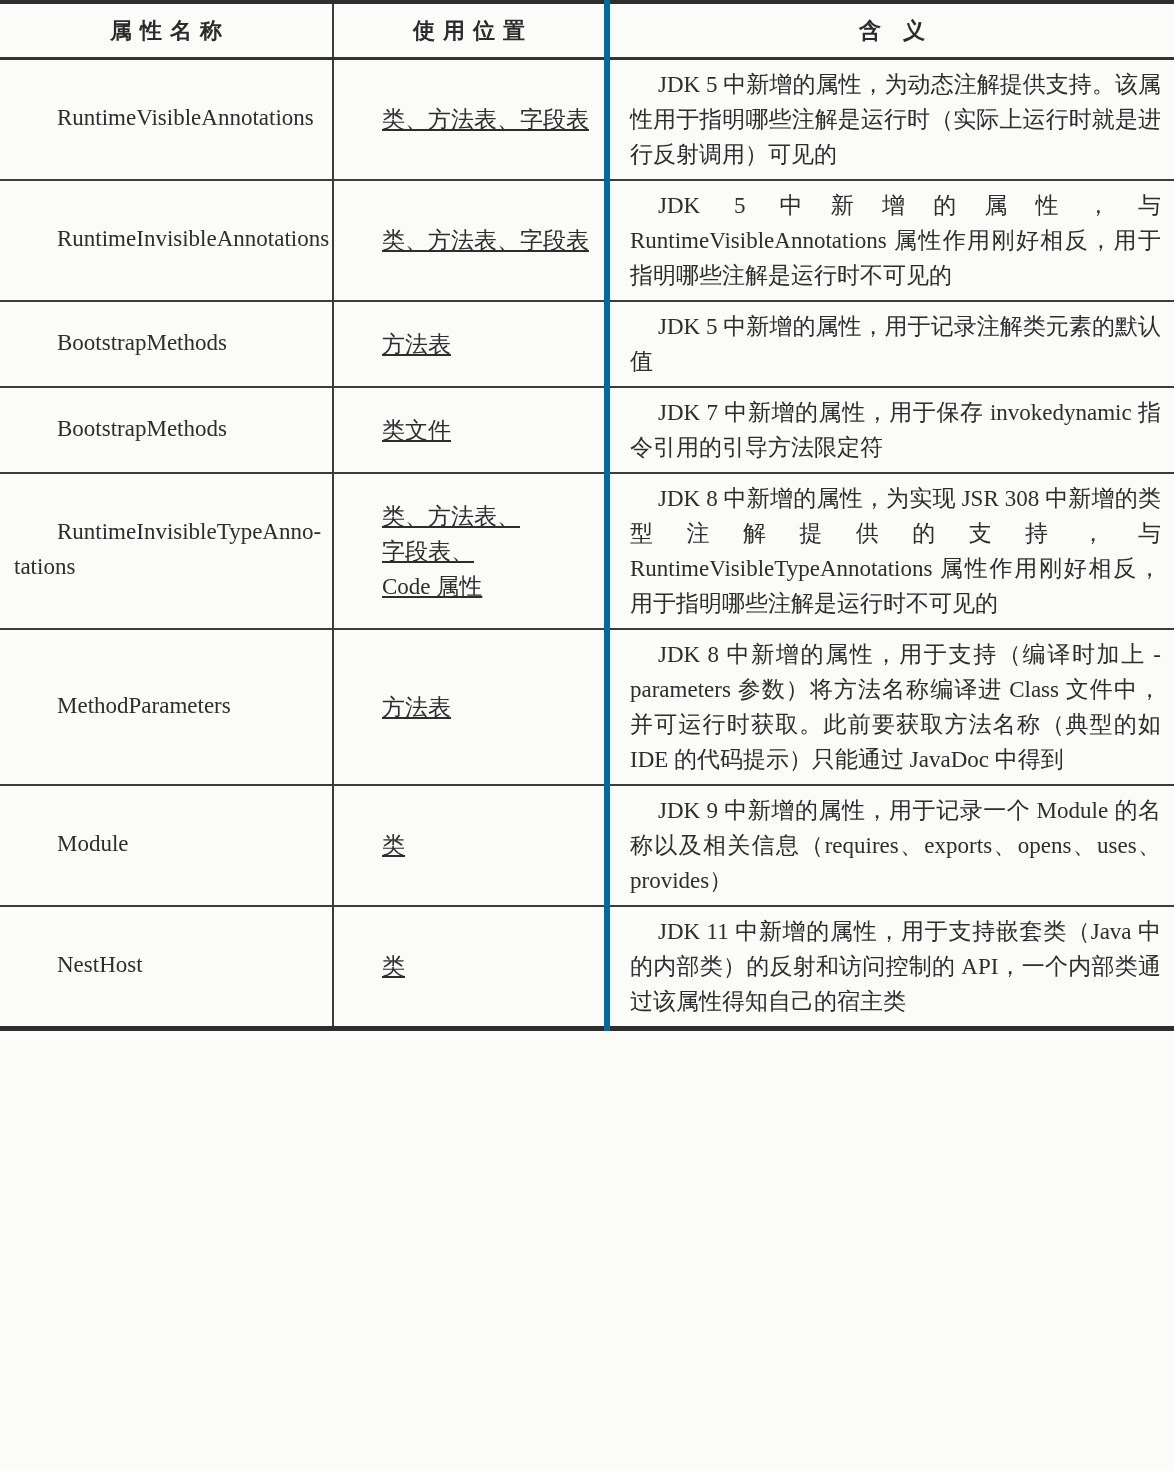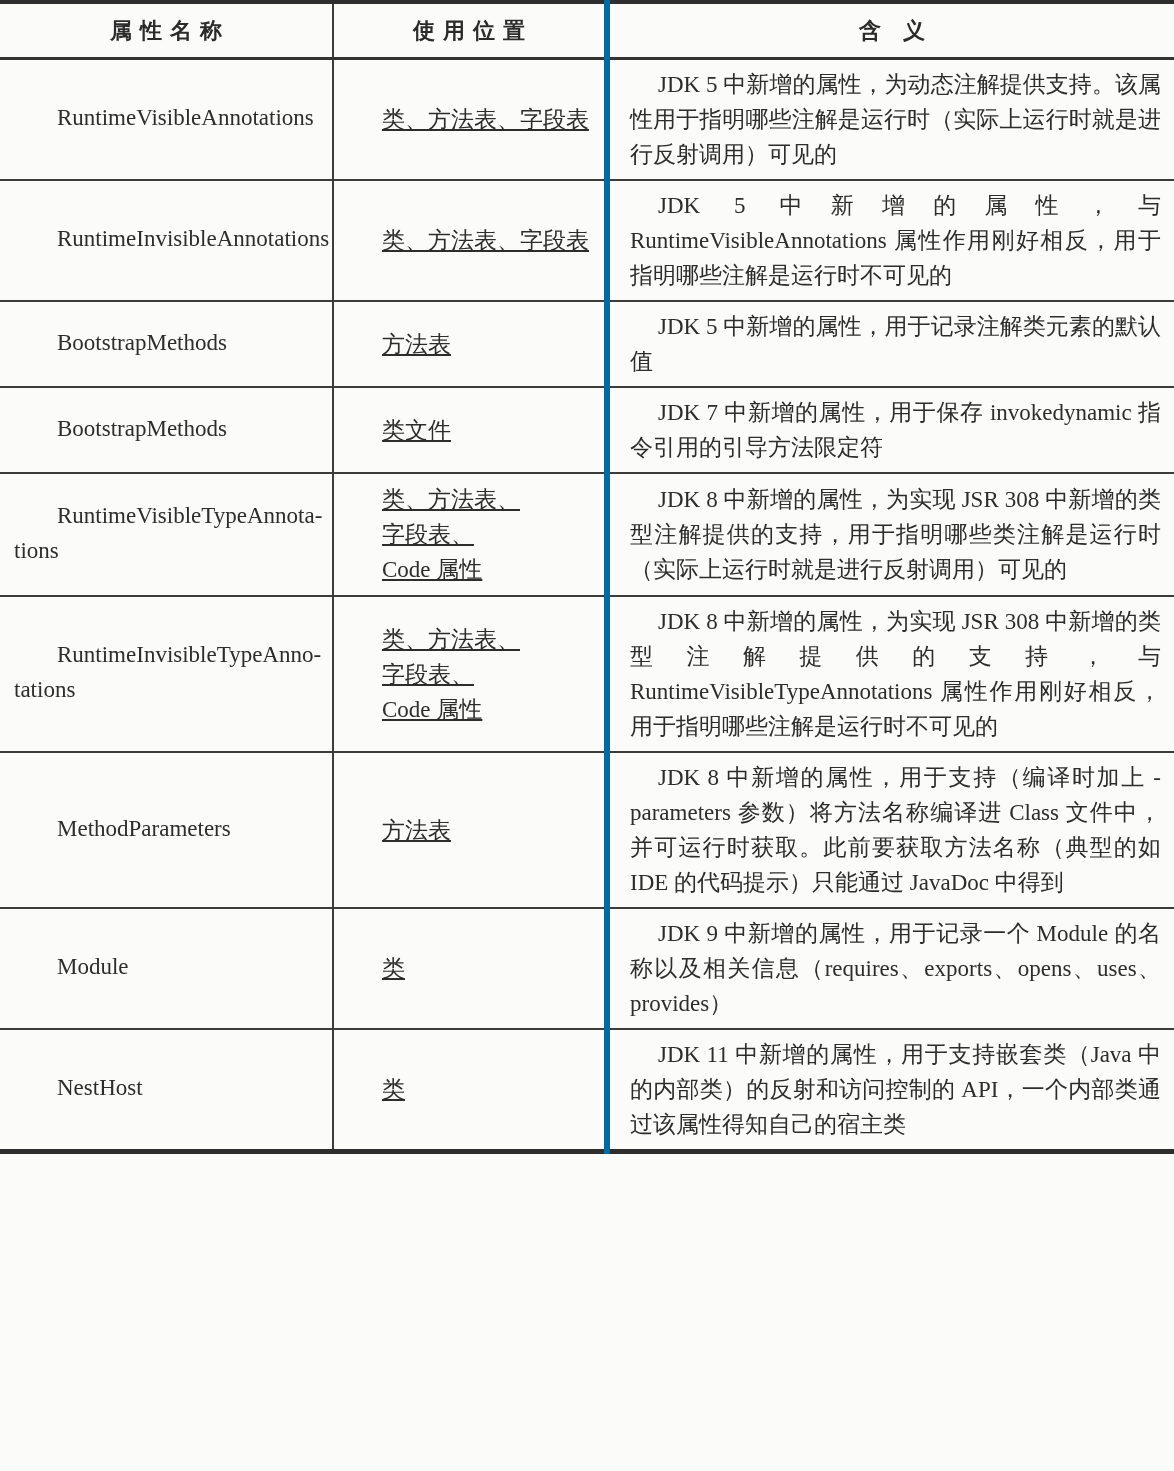--- a/index.html
+++ b/index.html
@@ -100,27 +100,20 @@
         <td class="col-name">BootstrapMethods</td>
         <td class="col-loc">方法表</td>
         <td class="col-meaning">JDK 5 中新增的属性，用于记录注解类元素的默认值</td>
       </tr>
       <tr>
         <td class="col-name">BootstrapMethods</td>
         <td class="col-loc">类文件</td>
         <td class="col-meaning">JDK 7 中新增的属性，用于保存 invokedynamic 指令引用的引导方法限定符</td>
       </tr>
       <tr>
-        <td class="col-name">RuntimeVisibleTypeAnnota-
-tions</td>
-        <td class="col-loc">类、方法表、字段表、
-Code 属性</td>
-        <td class="col-meaning">JDK 8 中新增的属性，为实现 JSR 308 中新增的类型注解提供的支持，用于指明哪些类注解是运行时（实际上运行时就是进行反射调用）可见的</td>
-      </tr>
-      <tr>
         <td class="col-name">RuntimeInvisibleTypeAnno-
 tations</td>
         <td class="col-loc">类、方法表、字段表、
 Code 属性</td>
         <td class="col-meaning">JDK 8 中新增的属性，为实现 JSR 308 中新增的类型注解提供的支持，与 RuntimeVisibleTypeAnnotations 属性作用刚好相反，用于指明哪些注解是运行时不可见的</td>
       </tr>
       <tr>
         <td class="col-name">MethodParameters</td>
         <td class="col-loc">方法表</td>
         <td class="col-meaning">JDK 8 中新增的属性，用于支持（编译时加上 -parameters 参数）将方法名称编译进 Class 文件中，并可运行时获取。此前要获取方法名称（典型的如 IDE 的代码提示）只能通过 JavaDoc 中得到</td>

